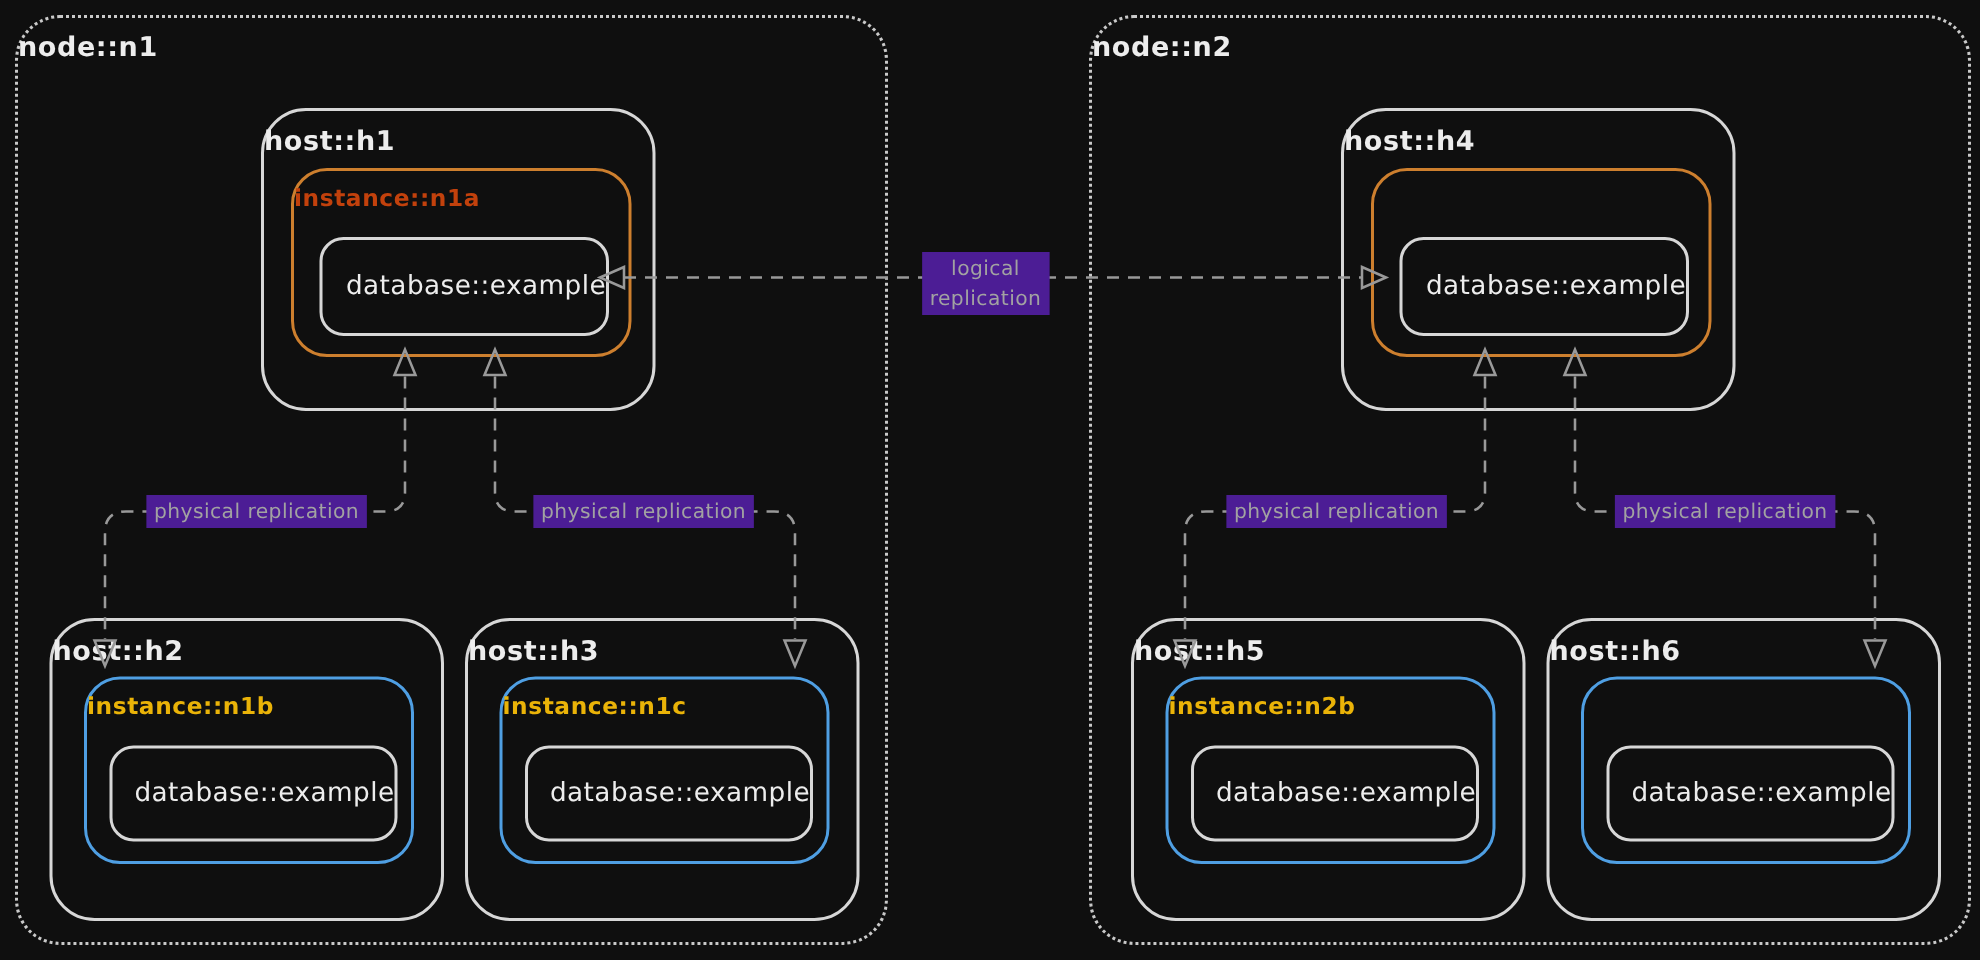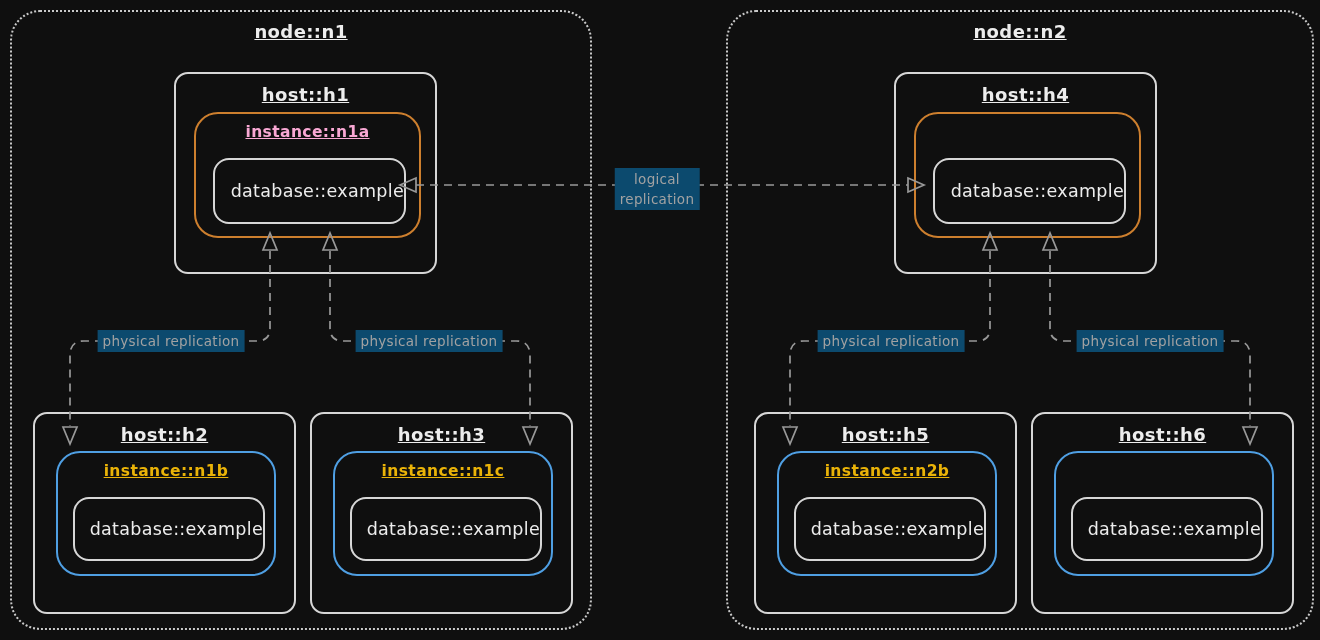--- a/index.html
+++ b/index.html
@@ -17,21 +17,21 @@
     color: #ededed;
   }
   .node {
     position: absolute;
     border: 2px dotted #c9c9c9;
     border-radius: 30px;
   }
   .host {
     position: absolute;
     border: 2px solid #d7d7d7;
-    border-radius: 14px;
+    border-radius: 30px;
   }
   .instance {
     position: absolute;
     border: 2px solid;
     border-radius: 24px;
   }
   .instance.primary { border-color: #cd7f2e; }
   .instance.replica { border-color: #4f9fe3; }
   .db {
     position: absolute;
@@ -42,28 +42,27 @@
     justify-content: flex-end;
     font-size: 17.5px;
     letter-spacing: 0.3px;
     color: #ededed;
     white-space: nowrap;
   }
   .box-title {
     position: absolute;
     left: 0;
     width: 100%;
-    text-align: center;
+    text-align: left;
     white-space: nowrap;
-    text-decoration: underline;
   }
   .node-title  { top: 9px;  font-size: 18px; font-weight: 600; letter-spacing: 0.4px; }
   .host-title  { top: 10px; font-size: 18px; font-weight: 600; letter-spacing: 0.4px; }
   .instance-title { top: 9px; font-size: 15.5px; font-weight: 700; letter-spacing: 0.4px; }
-  .instance.primary .instance-title { color: #f9a8d4; }
+  .instance.primary .instance-title { color: #c2410c; }
   .instance.replica .instance-title { color: #eab308; }
   .edges {
     position: absolute;
     left: 0; top: 0;
     width: 1320px;
     height: 640px;
     z-index: 5;
     pointer-events: none;
   }
   .edge-line {
@@ -73,21 +72,21 @@
     stroke-dasharray: 8 6;
   }
   .edge-arrowhead {
     stroke: #999999;
     stroke-width: 1.7;
     fill: none;
   }
   .edge-label {
     position: absolute;
     z-index: 6;
-    background: #0c4a6e;
+    background: #4c1d95;
     color: #a2a2a2;
     font-size: 13.5px;
     letter-spacing: 0.3px;
     text-align: center;
     line-height: 20px;
     padding: 1px 5px;
     transform: translate(-50%, -50%);
     white-space: nowrap;
   }
 </style>

